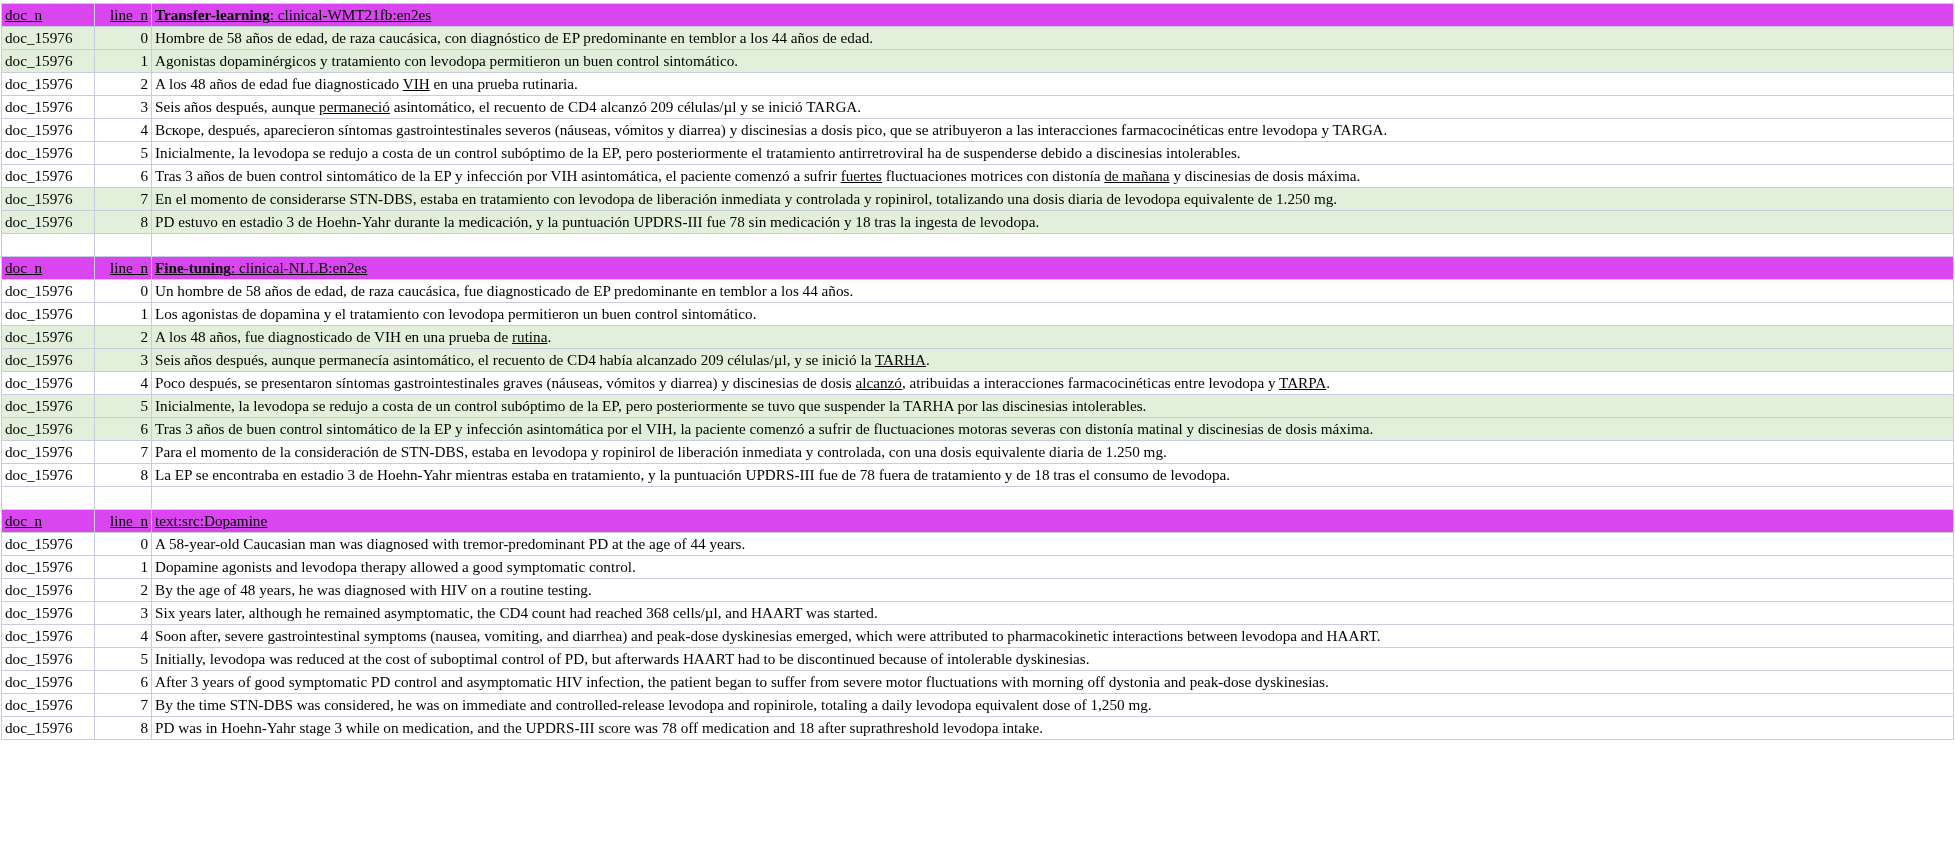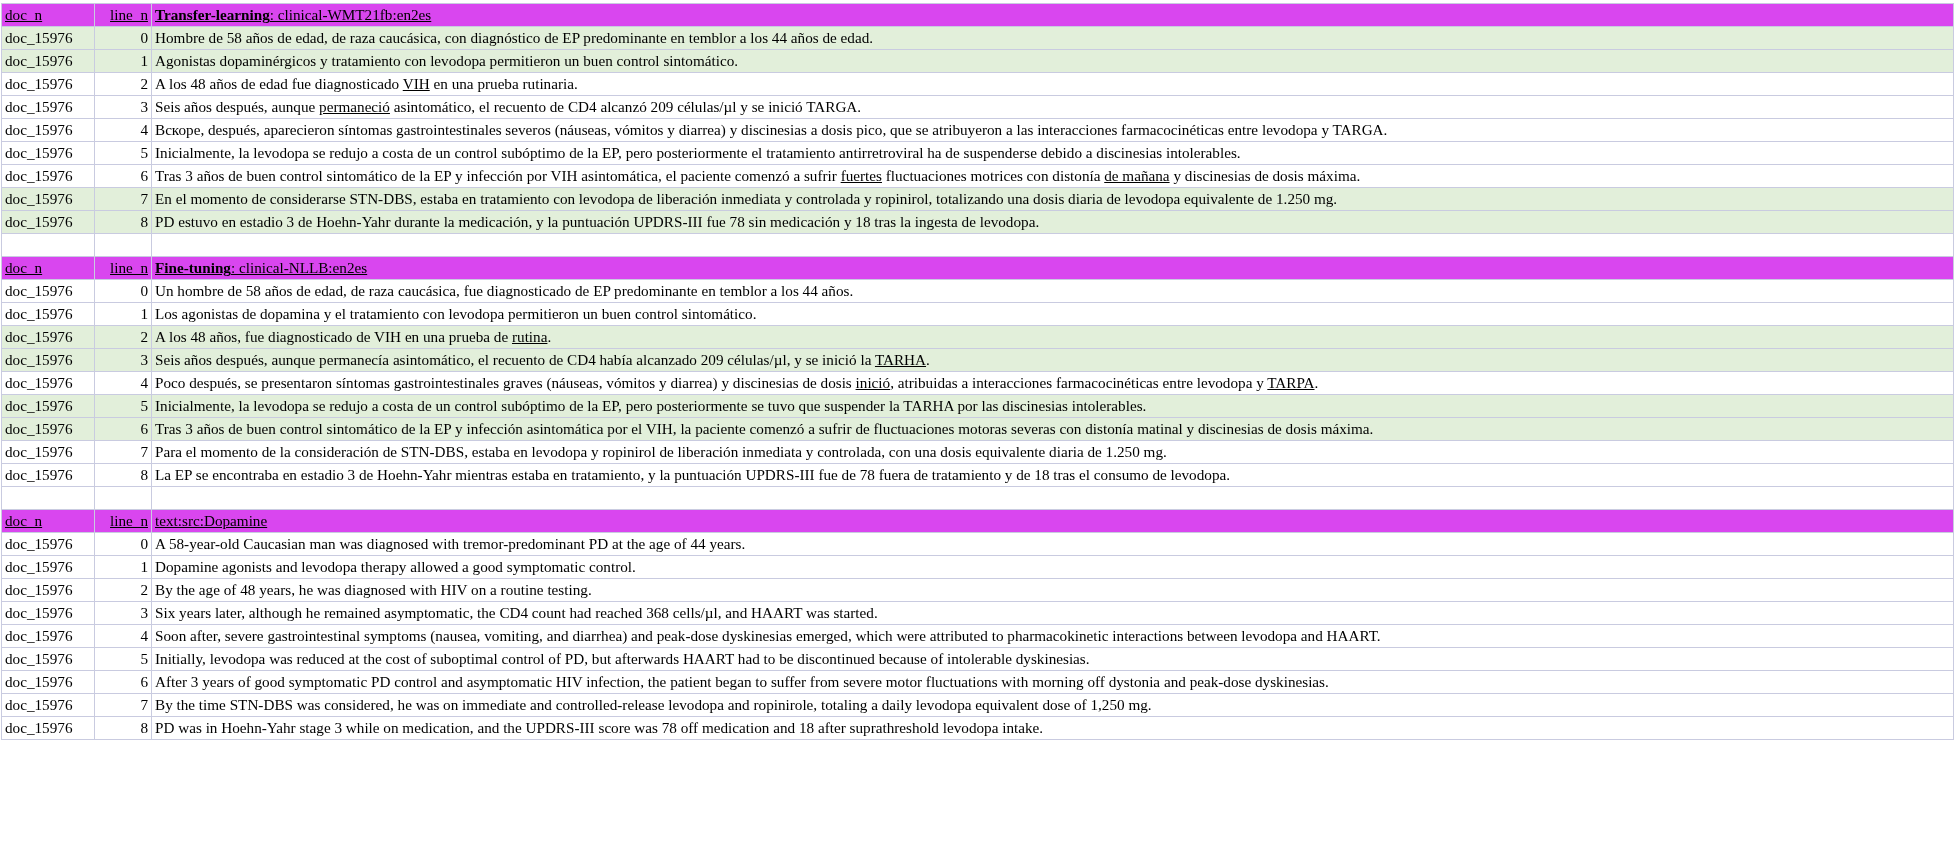--- a/index.html
+++ b/index.html
@@ -148,21 +148,21 @@
           <td class="text">A los 48 años, fue diagnosticado <b>de VIH</b> en una prueba de <u>rutina</u>.</td>
         </tr>
         <tr class="row hl">
           <td class="doc">doc_15976</td>
           <td class="line">3</td>
           <td class="text">Seis años después, aunque <b>permanecía</b> asintomático, el recuento de CD4 había alcanzado 209 células/µl, y se inició la <u>TARHA</u>.</td>
         </tr>
         <tr class="row">
           <td class="doc">doc_15976</td>
           <td class="line">4</td>
-          <td class="text">Poco después, se presentaron síntomas gastrointestinales graves (náuseas, vómitos y diarrea) y discinesias de dosis <u>inició</u>, atribuidas a interacciones farmacocinéticas entre levodopa y <u>TARPA</u>.</td>
+          <td class="text">Poco después, se presentaron síntomas gastrointestinales graves (náuseas, vómitos y diarrea) y discinesias de dosis <u>alcanzó</u>, atribuidas a interacciones farmacocinéticas entre levodopa y <u>TARPA</u>.</td>
         </tr>
         <tr class="row hl">
           <td class="doc">doc_15976</td>
           <td class="line">5</td>
           <td class="text">Inicialmente, la levodopa se redujo a costa de un control subóptimo de la <b>EP</b>, pero posteriormente se tuvo que suspender la TARHA por las discinesias intolerables.</td>
         </tr>
         <tr class="row hl">
           <td class="doc">doc_15976</td>
           <td class="line">6</td>
           <td class="text">Tras 3 años de buen control sintomático de la EP y infección asintomática por el VIH, la paciente comenzó a sufrir de fluctuaciones motoras <b>severas</b> con distonía <b>matinal</b> y discinesias de dosis máxima.</td>

